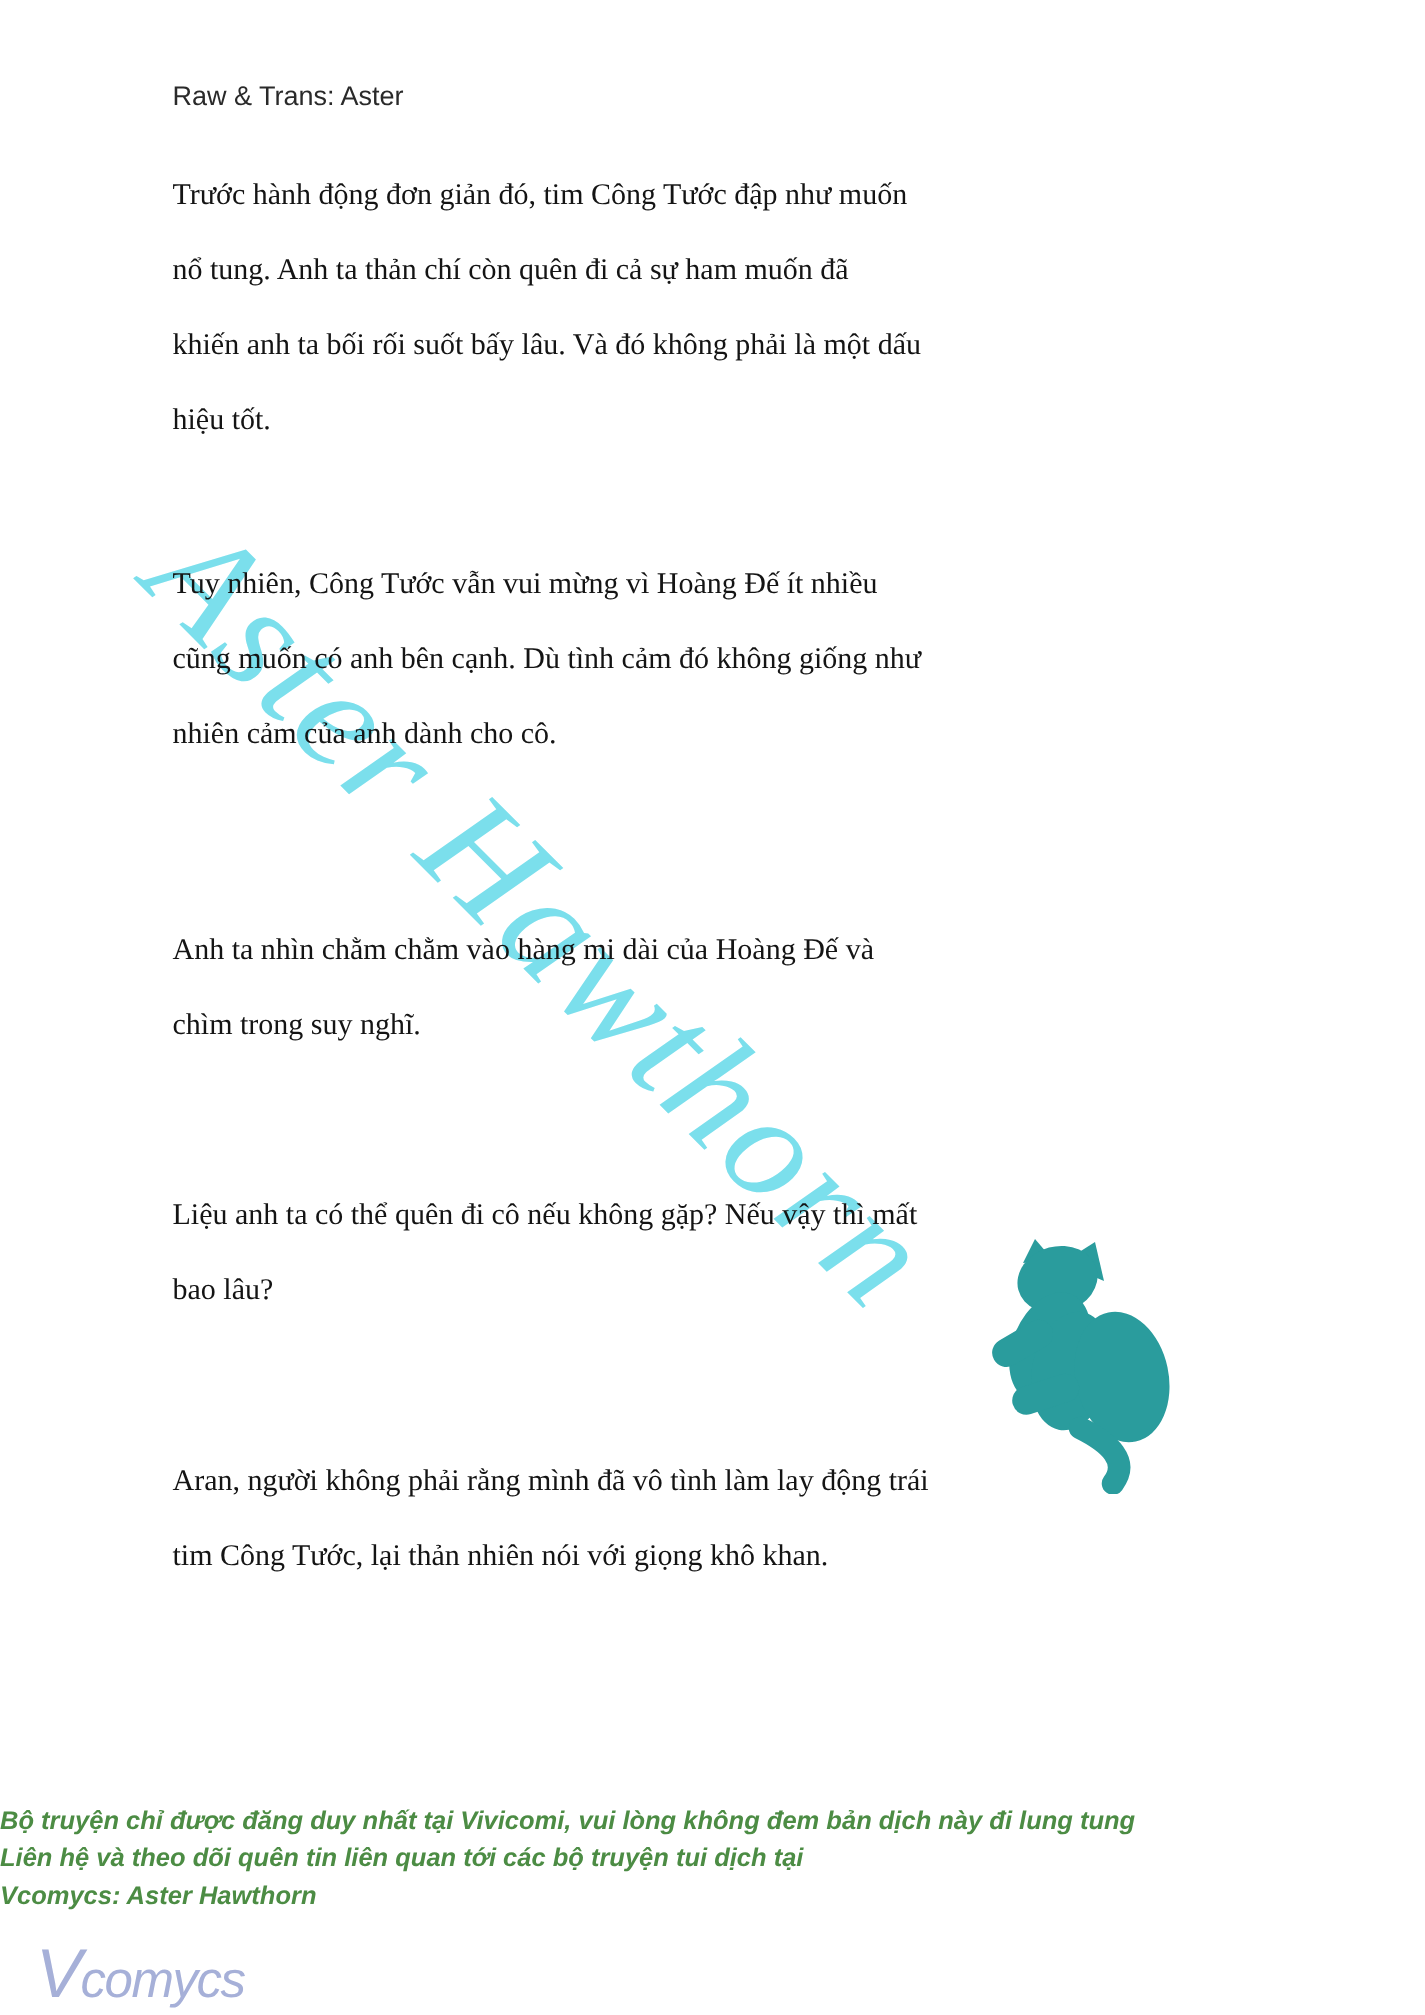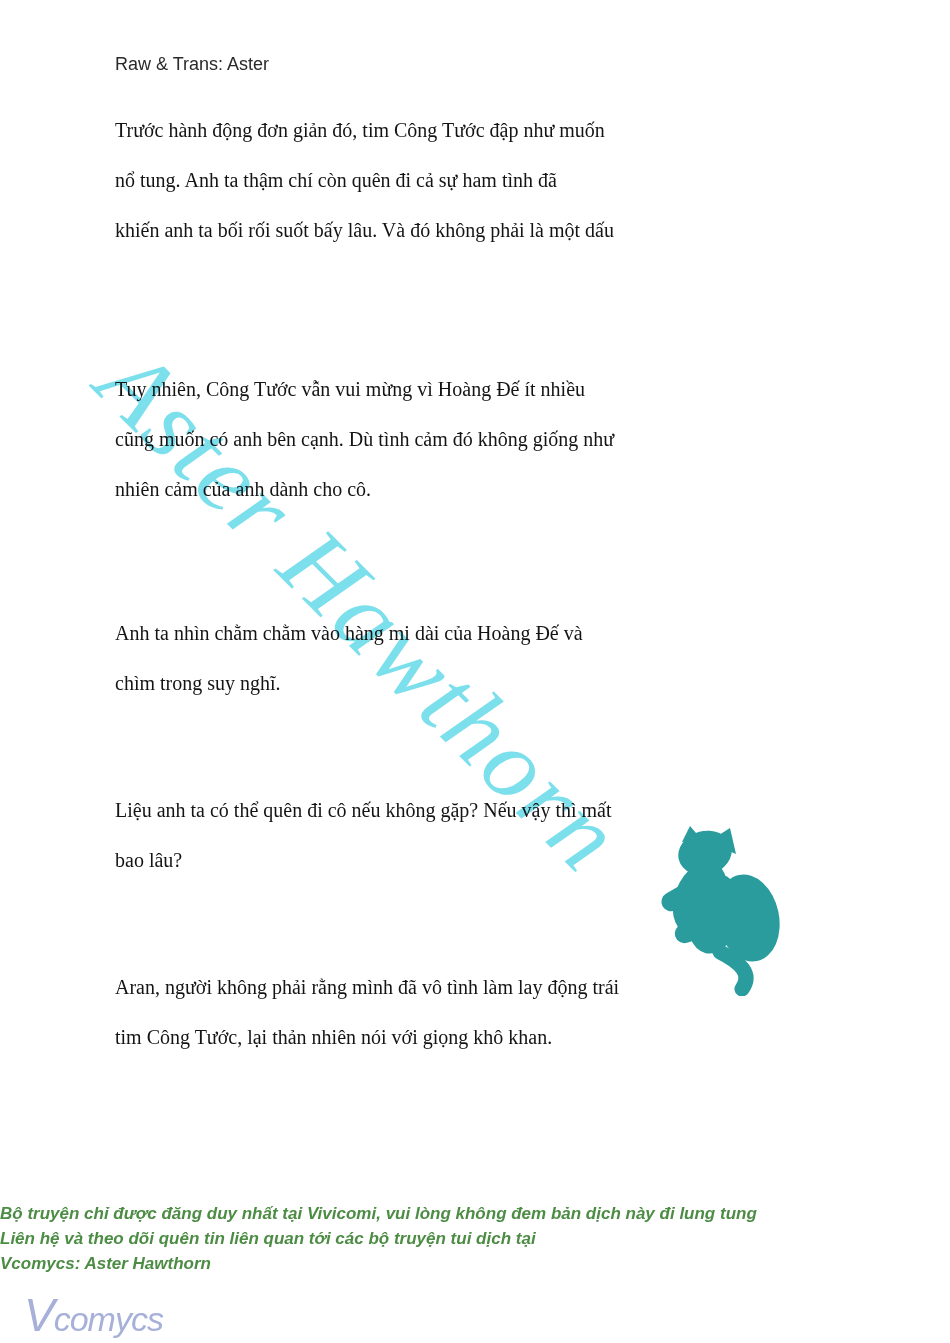--- a/index.html
+++ b/index.html
@@ -72,22 +72,23 @@
       <rect x="18" y="94" width="46" height="19" rx="9.5" transform="rotate(-18 41 103)"></rect>
 
       <path d="M 64 126 C 84 136, 97 148, 86 163" fill="none" stroke="#2a9c9d" stroke-width="15" stroke-linecap="round"></path>
     </g>
   </svg>
 
   <div class="body-text">
 
       <div class="para para-0">
         <div class="line">Trước hành động đơn giản đó, tim Công Tước đập như muốn</div>
-        <div class="line">nổ tung. Anh ta thậm chí còn quên đi cả sự ham tình đã</div>
+        <div class="line">nổ tung. Anh ta thản chí còn quên đi cả sự ham muốn đã</div>
         <div class="line">khiến anh ta bối rối suốt bấy lâu. Và đó không phải là một dấu</div>
+        <div class="line">hiệu tốt.</div>
       </div>
 
       <div class="para para-1">
         <div class="line">Tuy nhiên, Công Tước vẫn vui mừng vì Hoàng Đế ít nhiều</div>
         <div class="line">cũng muốn có anh bên cạnh. Dù tình cảm đó không giống như</div>
         <div class="line">nhiên cảm của anh dành cho cô.</div>
       </div>
 
       <div class="para para-2">
         <div class="line">Anh ta nhìn chằm chằm vào hàng mi dài của Hoàng Đế và</div>

